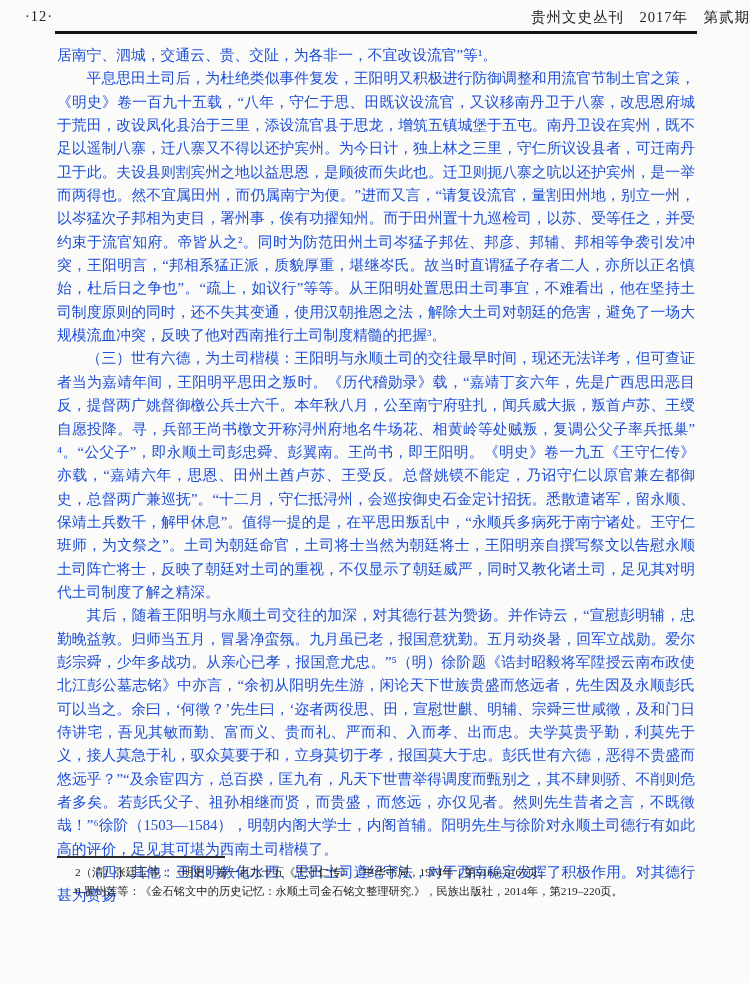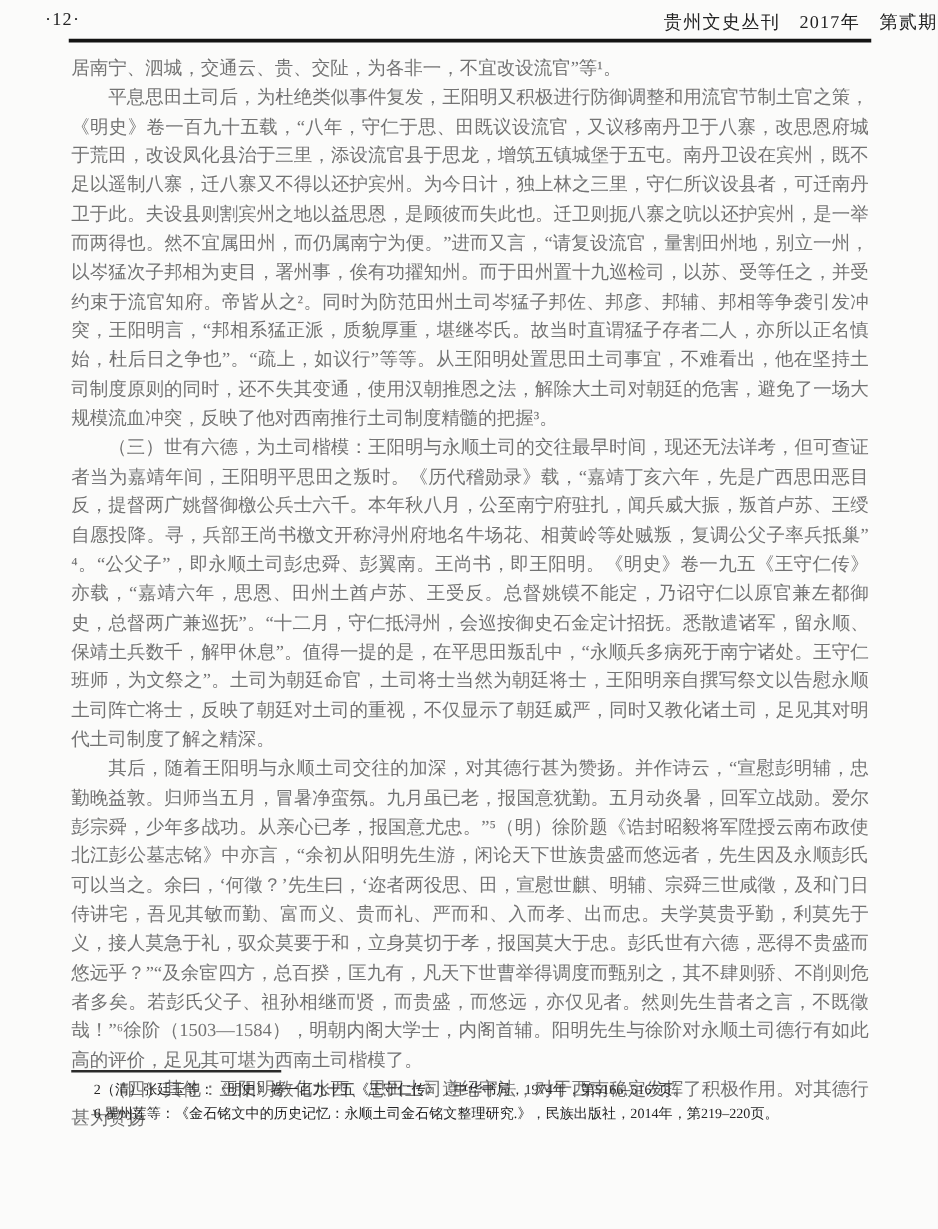--- a/index.html
+++ b/index.html
@@ -22,21 +22,21 @@
     position: absolute;
     top: 8px;
     left: 0;
     width: 100%;
     height: 22px;
     font-size: 14.5px;
     color: #222;
   }
   .page-number {
     position: absolute;
-    left: 36px;
+    left: 25px;
     top: 0;
     letter-spacing: 1px;
   }
   .journal-title {
     position: absolute;
     left: 0;
     width: 100%;
     top: 0;
     text-align: right;
     letter-spacing: 1px;
@@ -52,21 +52,21 @@
   
   .body-text {
     position: absolute;
     top: 44px;
     left: 57px;
     width: 638px;
     font-size: 14.8px;
     line-height: 23.35px;
     text-align: justify;
     text-justify: inter-ideograph;
-    color: #737373;
+    color: #1d4ed8;
   }
   .para {
     margin: 0;
     text-indent: 2em;
   }
   .para.no-indent {
     text-indent: 0;
   }
   
   .footnote-rule {

